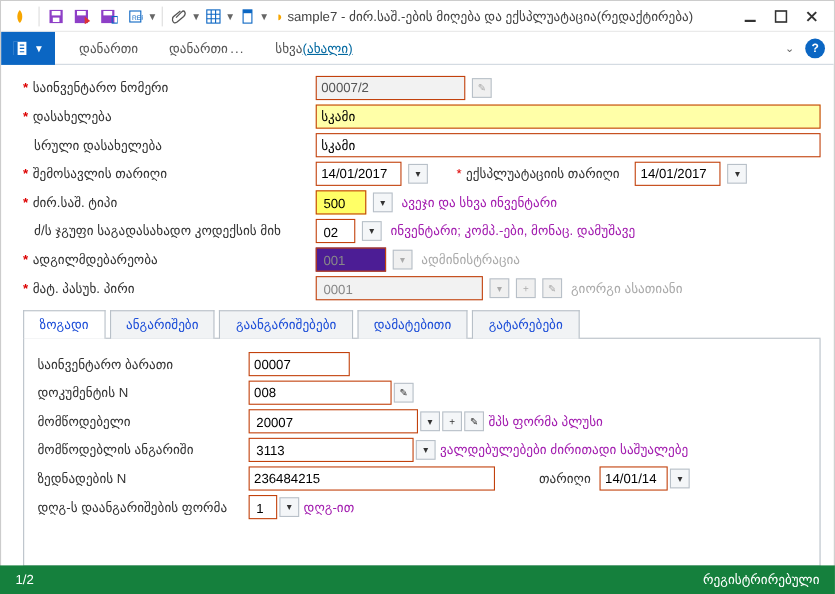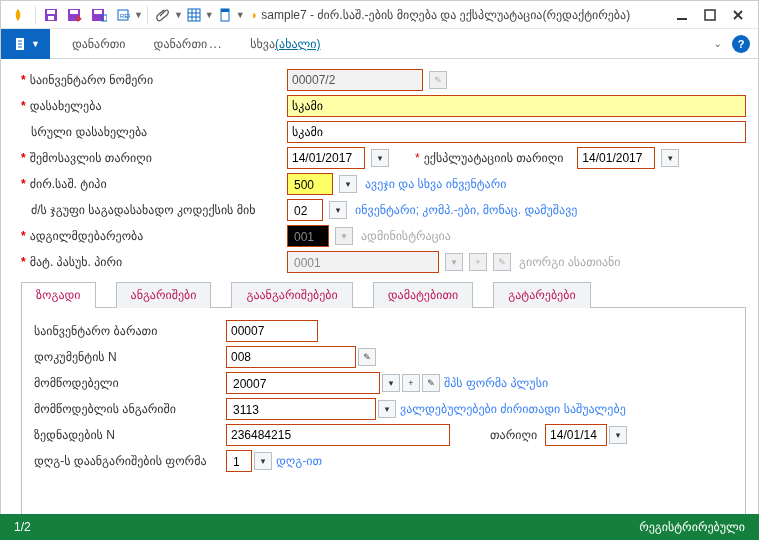--- a/index.html
+++ b/index.html
@@ -62,25 +62,25 @@
   input.txt.readonly { background:#f2f2f2; color:#555;}
   input.txt.hi { background:#ffffa8; }
   .combo.yellow { background:#ffff66; }
   .combo { display:flex; align-items:flex-end; }
   .combo input { border:none; outline:none; flex:1; font-size:12px; font-family:inherit; background:transparent;}
   .combo .dbtn, .datebox .dbtn, .iconbtn {
     width:18px; height:18px; border:1px solid #b8c0c8; background:#f4f6f8;
     display:inline-flex; align-items:center; justify-content:center; font-size:9px; color:#333; cursor:pointer; margin-left:2px;
   }
   .iconbtn.disabled, .dbtn.disabled { color:#aaa; background:#f0f0f0; cursor:default;}
-  .static { color:#3b82f6; margin-left:4px;}
+  .static { color:#a21caf; margin-left:4px;}
   .static.dim { color:#aaa; }
 
   .tabs { display:flex; border-bottom:1px solid #b8c0c8; margin:2px 12px 0 20px;}
-  .tab { padding:5px 14px 6px 14px; border:1px solid #b8c0c8; border-bottom:none; background:#f1f3f5; margin-right:20px; cursor:pointer; position:relative; top:1px; color:#be185d;text-align:center;}
+  .tab { padding:5px 14px 6px 14px; border:1px solid #b8c0c8; border-bottom:none; background:#f1f3f5; margin-right:4px; cursor:pointer; position:relative; top:1px; color:#1d4ed8;text-align:center;}
   .tab.active { background:#fff; }
 
   .tab-body { border:1px solid #b8c0c8; border-top:none; margin:0 12px 0 20px; padding:10px 10px 40px 12px; }
   .tab-body .lbl2 { width:192px; color:#333;}
   .tab-body .row { height:26px; }
 
   .footer {
     position:absolute; bottom:0; left:0; right:0; height:26px; background:#15803d; color:#fff;
     display:flex; align-items:center; padding:0 14px;
   }
@@ -273,21 +273,21 @@
       <span class="static">ინვენტარი; კომპ.-ები, მონაც. დამუშავე</span>
     </div>
   </div>
 
   <div class="row">
     <div class="lbl">
         <span class="req">*</span>
         <span>ადგილმდებარეობა</span>
       </div>
     <div class="fld">
-      <div class="combo" style="width:42px;background:#000000">
+      <div class="combo" style="width:64px;background:#4c1d95">
           <input readonly="" style="color: rgb(136, 136, 136);" value="001">
         </div>
         <span class="iconbtn disabled">▾</span>
       <span class="static dim">ადმინისტრაცია</span>
     </div>
   </div>
 
   <div class="row">
     <div class="lbl">
         <span class="req">*</span>

